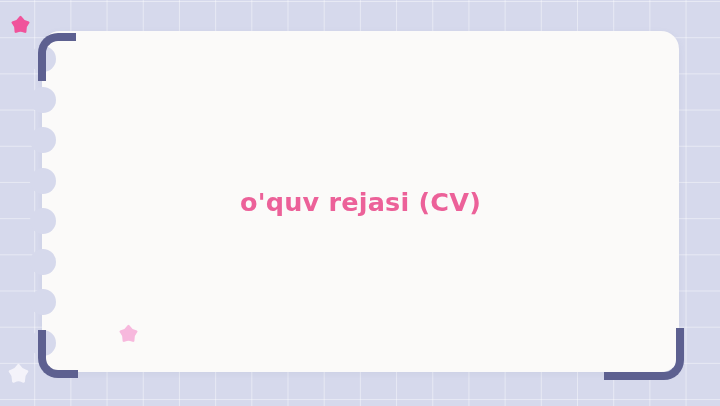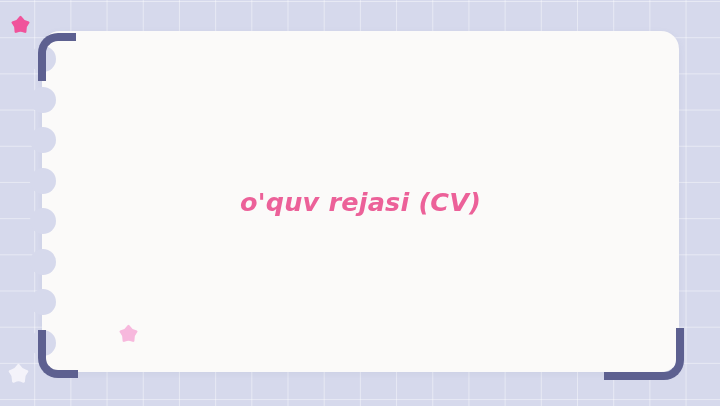--- a/index.html
+++ b/index.html
@@ -10,21 +10,20 @@
   body {
     font-family: "Liberation Sans", sans-serif;
   }
 
   #slide {
     position: relative;
     width: 720px;
     height: 406px;
     overflow: hidden;
     background-color: #d6d9ec;
-    font-style: italic;
   }
 
   
   .grid-layer {
     position: absolute;
     inset: 0;
     background-image:
       linear-gradient(to right, rgba(255,255,255,0.42) 1px, transparent 1px),
       linear-gradient(to bottom, rgba(255,255,255,0.42) 1px, transparent 1px);
     background-size: 36.2px 36.2px;

